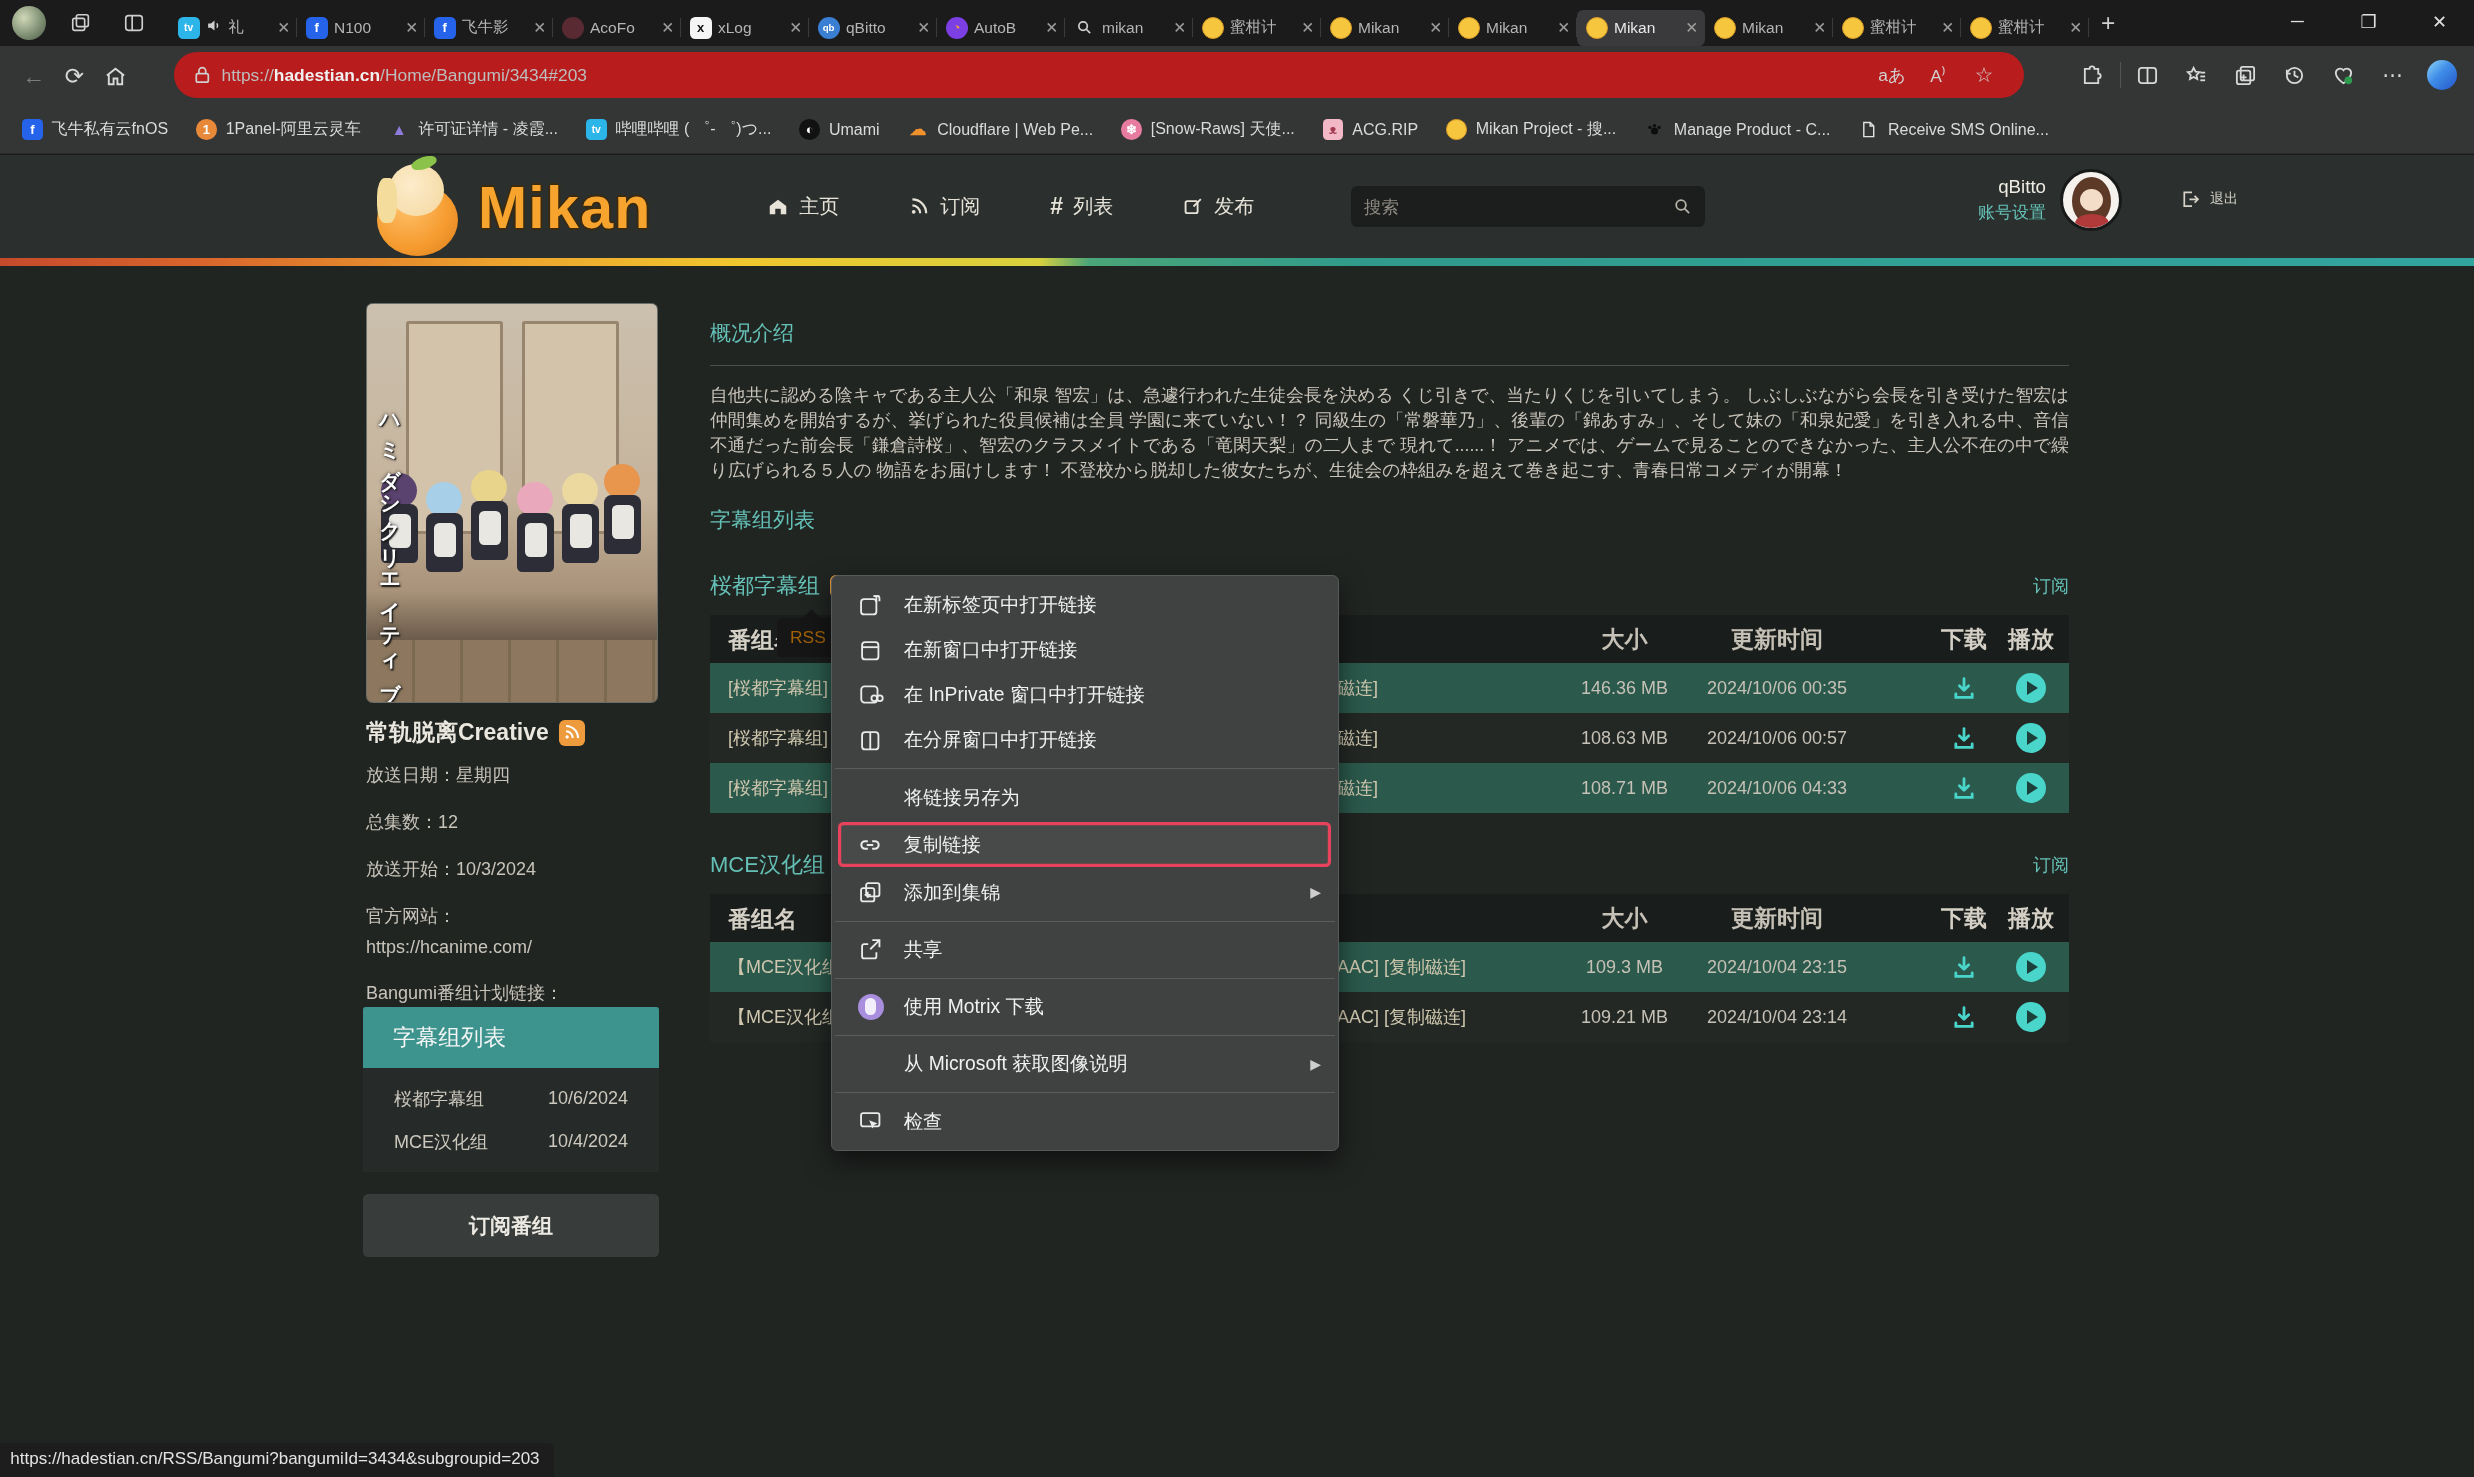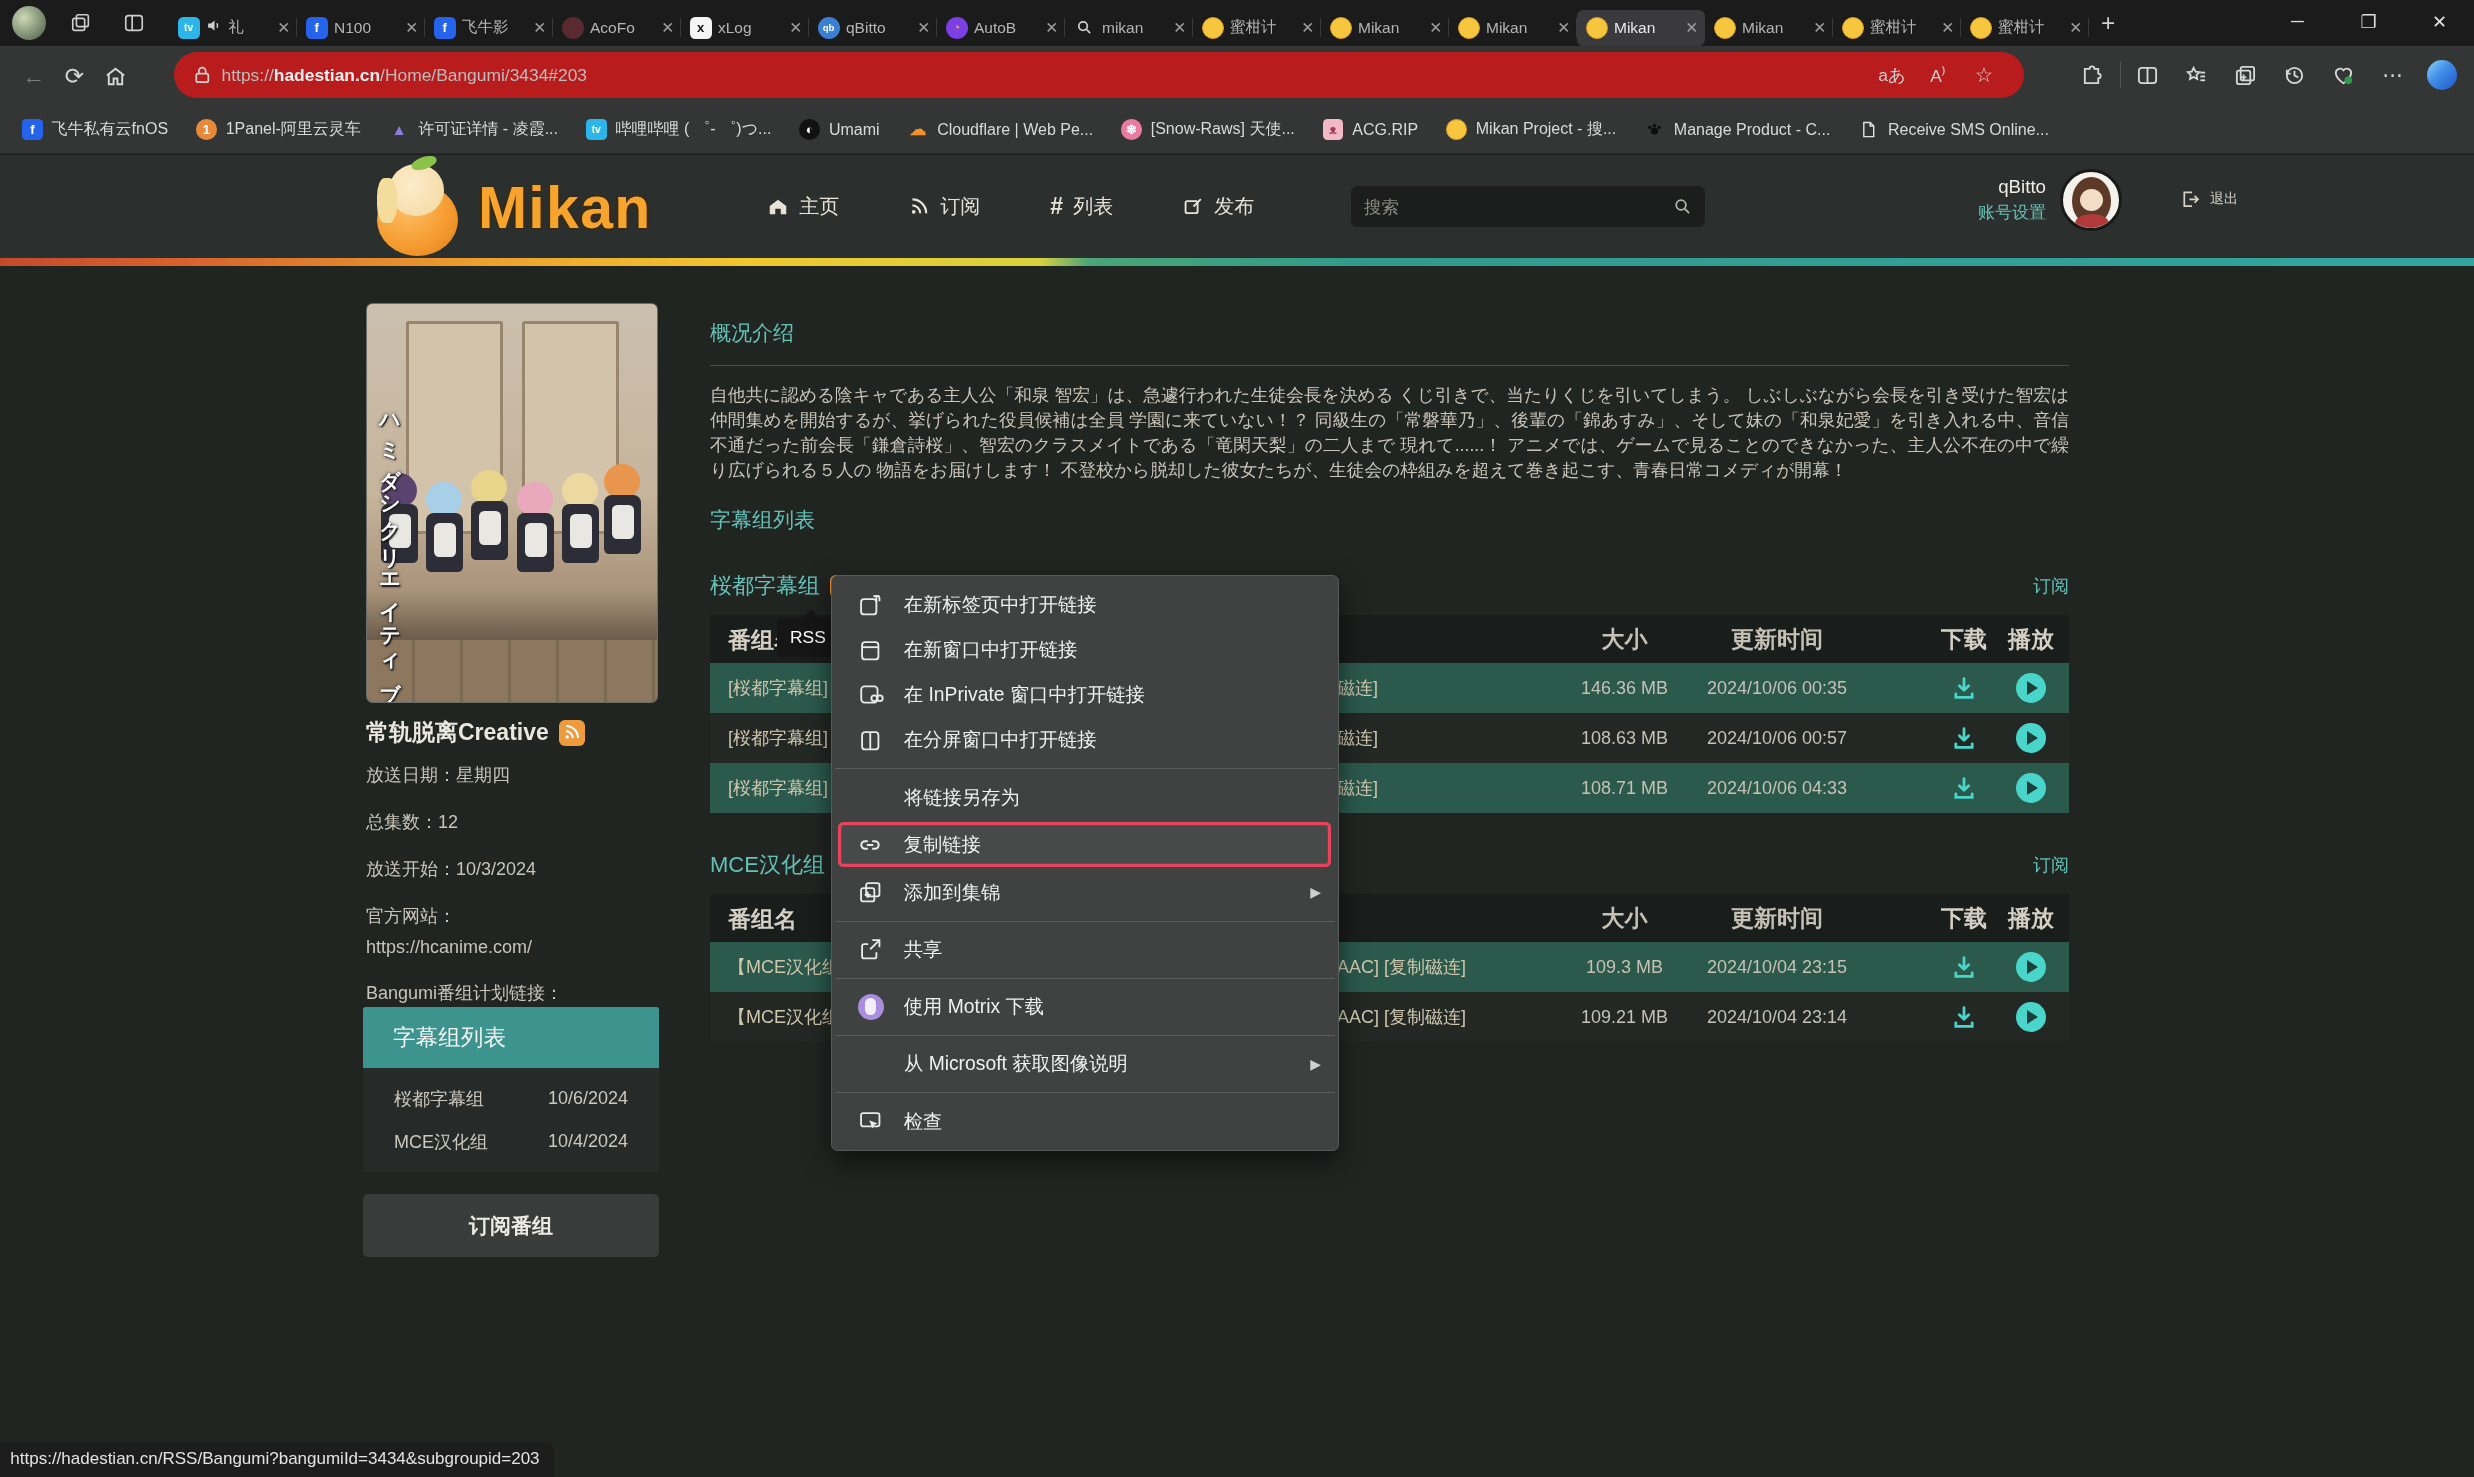--- a/index.html
+++ b/index.html
@@ -162,21 +162,21 @@
     align-items:center; justify-content:center; color:#c6c1b6; }
   .cell-dl { position:absolute; left:1228px; width:52px; top:0; height:100%; display:flex;
     align-items:center; justify-content:center; }
   .cell-play { position:absolute; left:1295px; width:52px; top:0; height:100%; display:flex;
     align-items:center; justify-content:center; }
   .playbtn { width:30px; height:30px; border-radius:50%; background:#49d5c9; position:relative; }
   .playbtn::after { content:""; position:absolute; left:11px; top:7.7px; border-left:11.6px solid #1d3f3a;
     border-top:7px solid transparent; border-bottom:7px solid transparent; }
 
   
-  .tooltip { position:absolute; left:777px; top:463px; background:#161616; color:#ffffff;
+  .tooltip { position:absolute; left:777px; top:463px; background:#161616; color:#a16207;
     border-radius:5.2px; padding:9px 13px; font-size:17.4px; z-index:40; }
   .tooltip::before { content:""; position:absolute; left:28px; top:-6.4px; width:13px; height:13px;
     background:#161616; transform:rotate(45deg); }
   .ctxmenu { position:absolute; left:831px; top:420px; width:508px; background:#3f4240;
     border:0.6px solid #565a58; border-radius:6.4px; padding:6.4px 0; z-index:50;
     box-shadow:0 10.3px 26px rgba(0,0,0,.55); }
   .mi { height:45px; display:flex; align-items:center; padding:0 17px 0 24.5px; color:#f1f1f1;
     font-size:19.3px; position:relative; }
   .mi .mic { width:28px; height:28px; margin-right:19.3px; display:flex; align-items:center;
     justify-content:center; flex:0 0 auto; }

